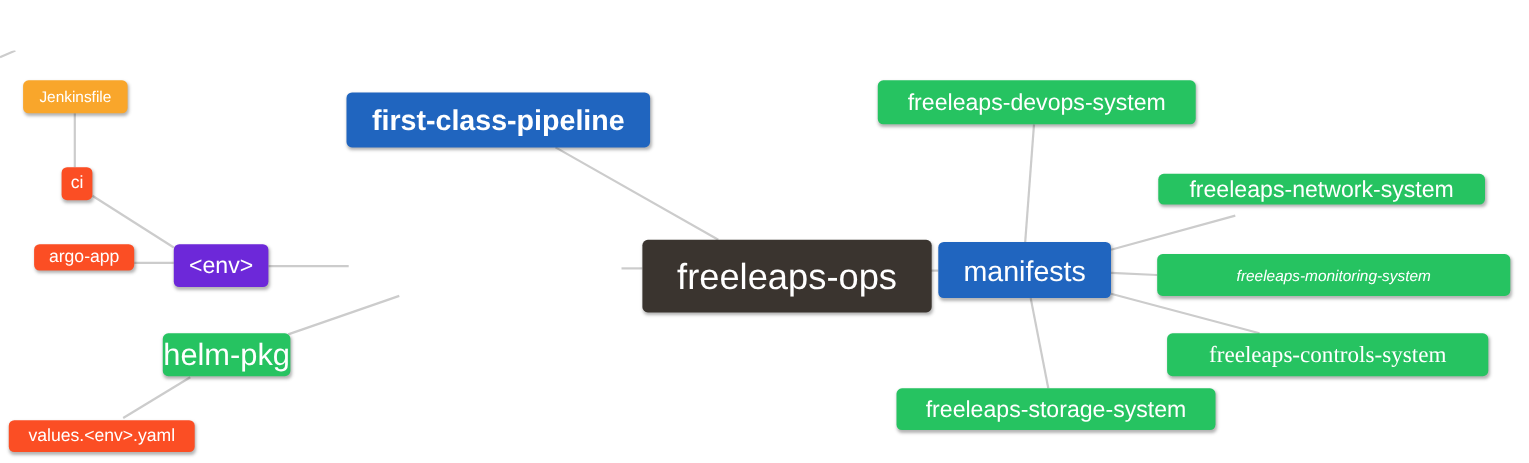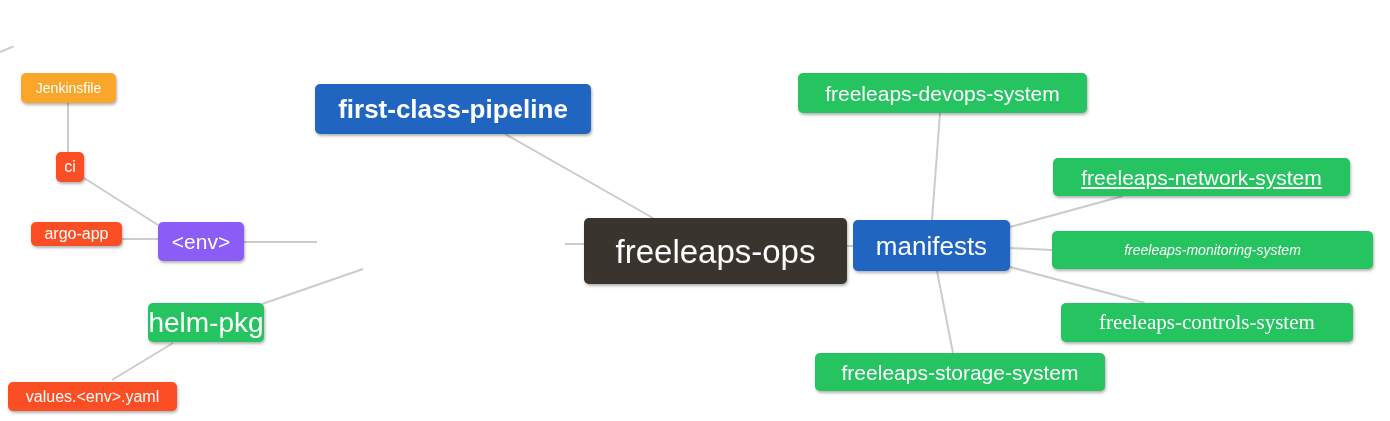--- a/index.html
+++ b/index.html
@@ -59,36 +59,36 @@
     <line class="edge" x1="1010" y1="221" x2="1145" y2="257"></line>
     <line class="edge" x1="937" y1="225" x2="953" y2="307"></line>
   </svg>
 
   <div class="node" style="left: 21px; top: 27px; width: 95px; height: 30px; font-size: 14px; background-color: rgb(249, 166, 43);">Jenkinsfile</div>
 
   <div class="node" style="left: 56px; top: 106px; width: 28px; height: 30px; font-size: 16px; background-color: rgb(251, 78, 36);">ci</div>
 
   <div class="node" style="left: 31px; top: 176px; width: 91px; height: 24px; font-size: 16px; background-color: rgb(251, 78, 36);">argo-app</div>
 
-  <div class="node" style="left: 158px; top: 176px; width: 86px; height: 39px; font-size: 21px; background-color: #8b5cf6;">&lt;env&gt;</div>
+  <div class="node" style="left: 158px; top: 176px; width: 86px; height: 39px; font-size: 21px; background-color: #6d28d9;">&lt;env&gt;</div>
 
   <div class="node" style="left: 148px; top: 257px; width: 116px; height: 39px; font-size: 28px; background-color: rgb(38, 195, 97);">helm-pkg</div>
 
   <div class="node" style="left: 8px; top: 336px; width: 169px; height: 29px; font-size: 16px; background-color: rgb(251, 78, 36);">values.&lt;env&gt;.yaml</div>
 
   <div class="node" style="left: 315px; top: 38px; width: 276px; height: 50px; font-size: 26px; background-color: rgb(32, 101, 191); font-weight: bold;">first-class-pipeline</div>
 
 
   <div class="node" style="left: 584px; top: 172px; width: 263px; height: 66px; font-size: 33px; background-color: rgb(58, 52, 47);">freeleaps-ops</div>
 
   <div class="node" style="left: 853px; top: 174px; width: 157px; height: 51px; font-size: 26px; background-color: rgb(32, 101, 191);">manifests</div>
 
   <div class="node" style="left: 798px; top: 27px; width: 289px; height: 40px; font-size: 21px; background-color: rgb(38, 195, 97);">freeleaps-devops-system</div>
 
-  <div class="node" style="left: 1053px; top: 112px; width: 297px; height: 38px; font-size: 21px; background-color: rgb(38, 195, 97); text-decoration: underline;">freeleaps-network-system</div>
+  <div class="node" style="left: 1053px; top: 112px; width: 297px; height: 28px; font-size: 21px; background-color: rgb(38, 195, 97);">freeleaps-network-system</div>
 
   <div class="node" style="left: 1052px; top: 185px; width: 321px; height: 38px; font-size: 14px; background-color: rgb(38, 195, 97); font-style: italic;">freeleaps-monitoring-system</div>
 
   <div class="node" style="left: 1061px; top: 257px; width: 292px; height: 39px; font-size: 21px; background-color: rgb(38, 195, 97); font-family: Liberation Serif, serif;">freeleaps-controls-system</div>
 
   <div class="node" style="left: 815px; top: 307px; width: 290px; height: 38px; font-size: 21px; background-color: rgb(38, 195, 97);">freeleaps-storage-system</div>
 
 </div>
 
 </body></html>

